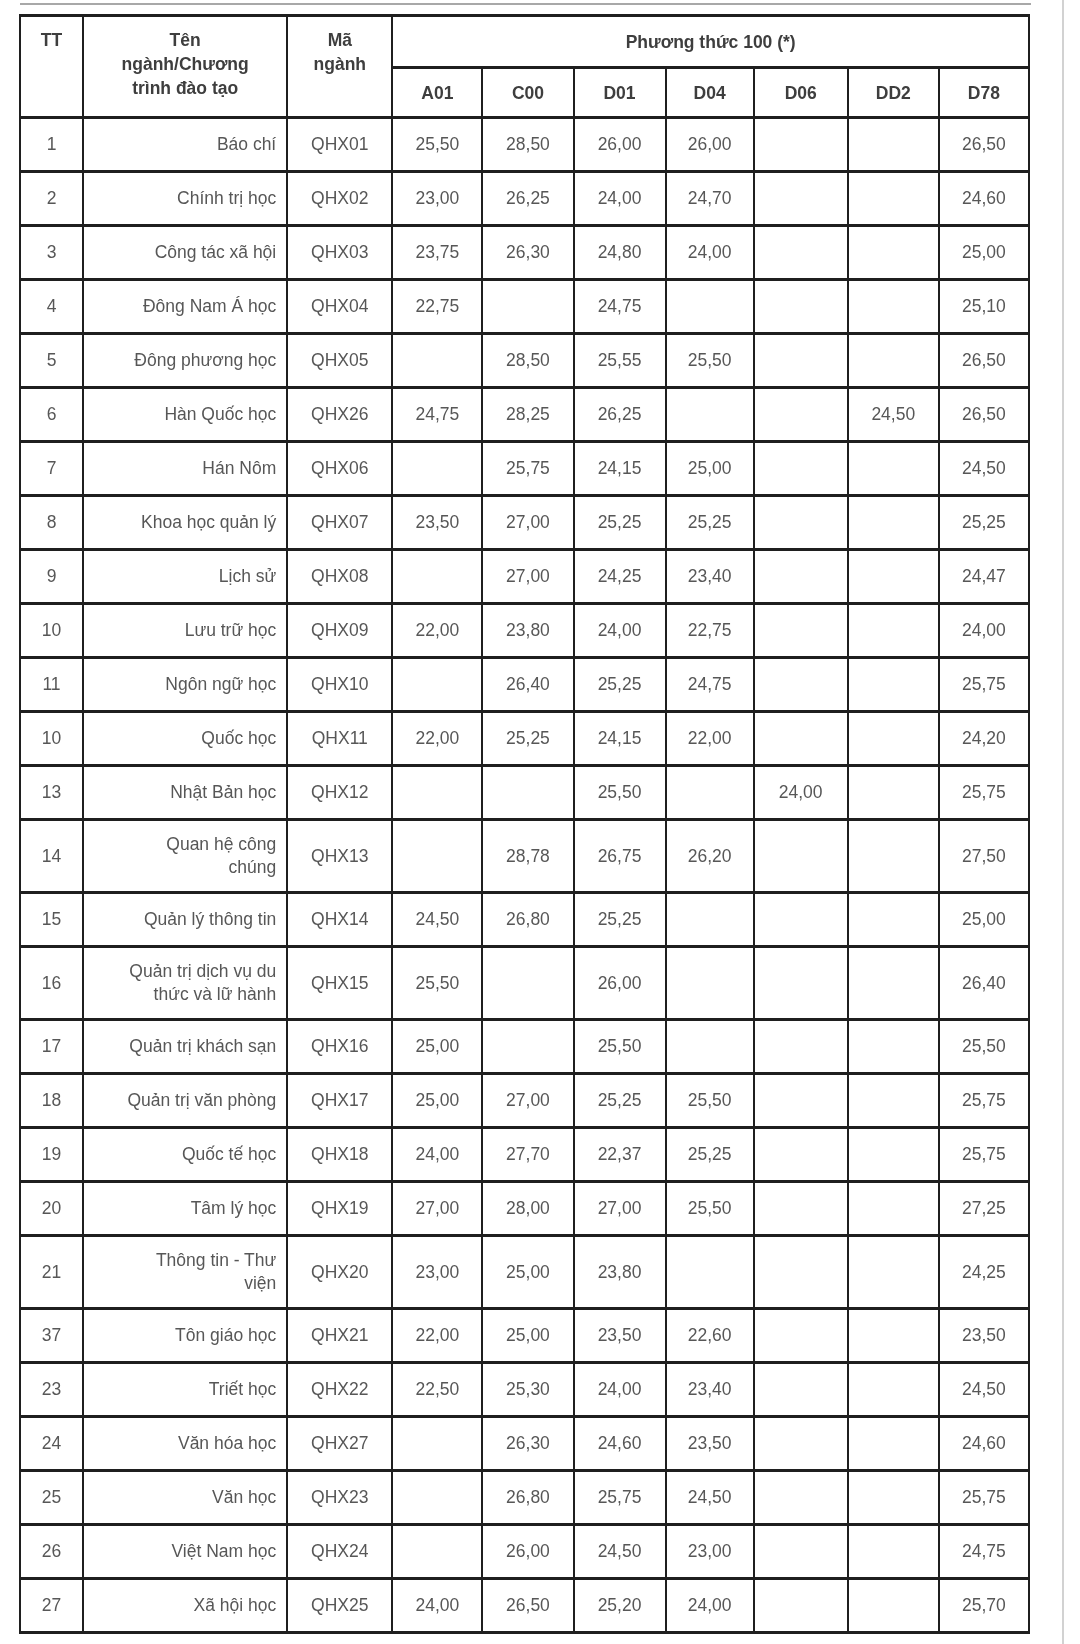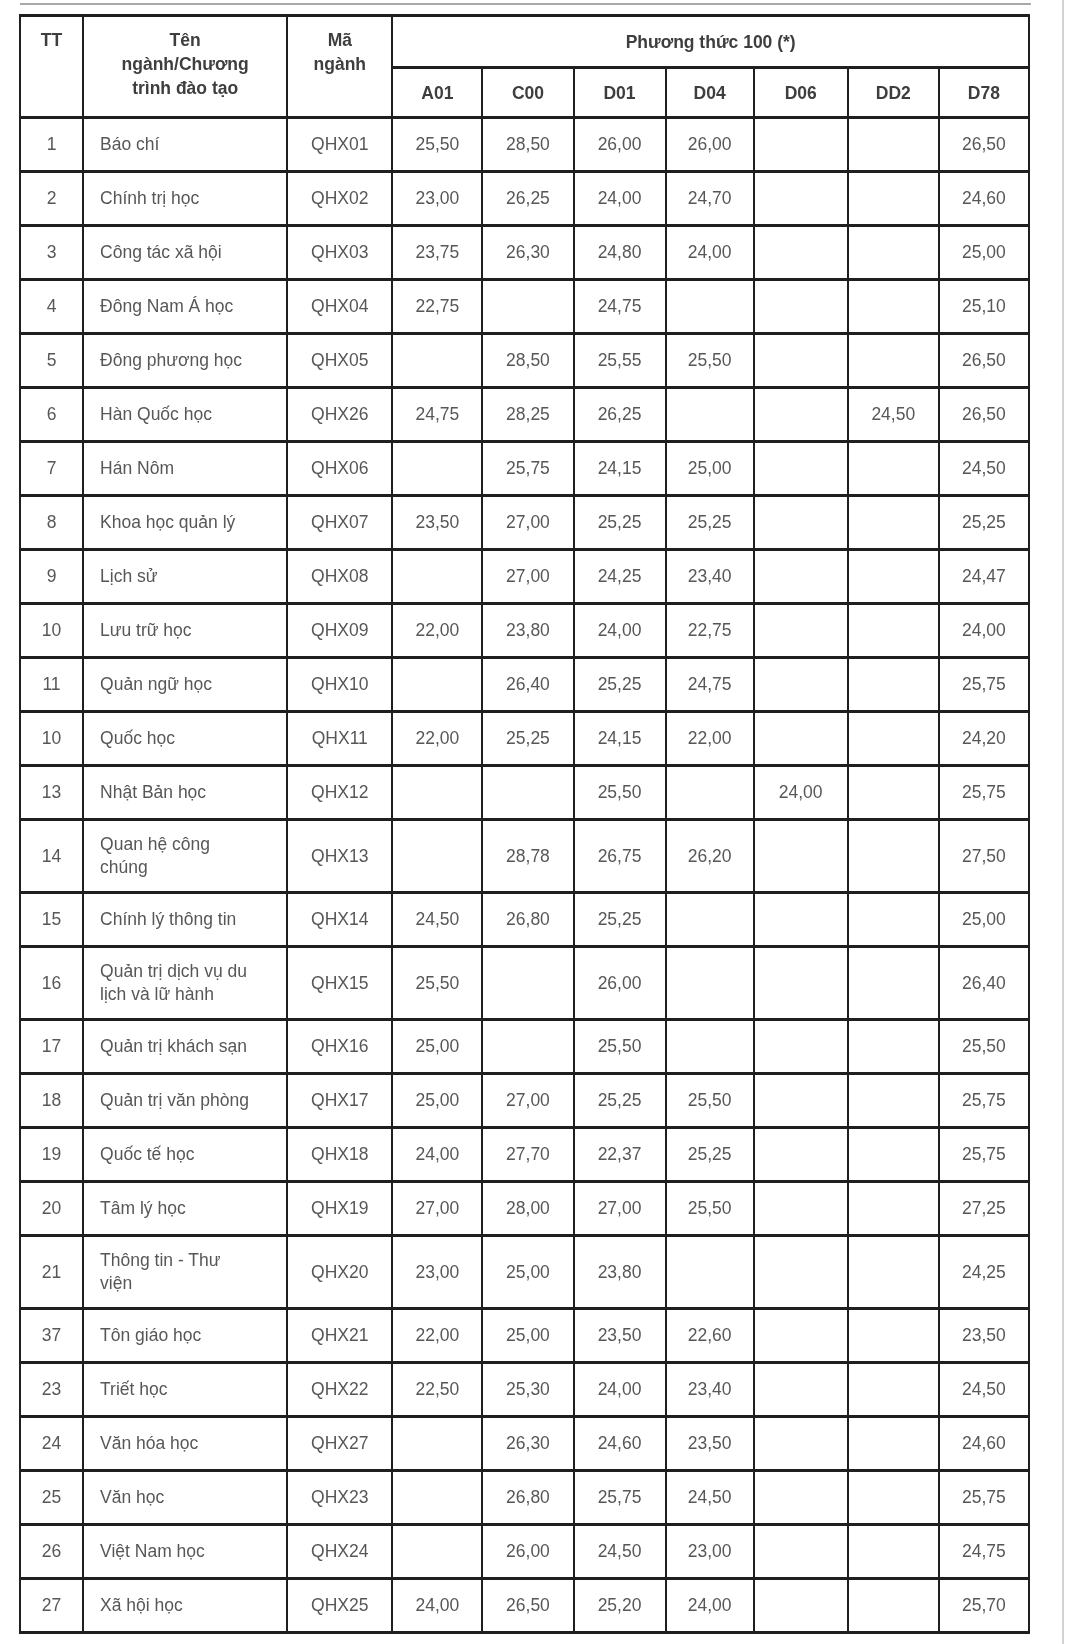--- a/index.html
+++ b/index.html
@@ -60,21 +60,21 @@
   }
   .scores td {
     font-size: 17.5px;
     line-height: 23px;
     color: #575757;
     text-align: center;
     vertical-align: middle;
     padding: 2px 4px;
   }
   .scores td.name-cell {
-    text-align: left;
+    text-align: right;
     padding-left: 16px;
     padding-right: 10px;
     white-space: pre-line;
   }
   .scores tbody tr { height: 54px; }
   .scores tbody tr.tall { height: 73px; }
 </style>
 </head>
 <body>
 
@@ -230,21 +230,21 @@
         <td>22,00</td>
         <td>23,80</td>
         <td>24,00</td>
         <td>22,75</td>
         <td></td>
         <td></td>
         <td>24,00</td>
       </tr>
       <tr>
         <td>11</td>
-        <td class="name-cell">Quản ngữ học</td>
+        <td class="name-cell">Ngôn ngữ học</td>
         <td>QHX10</td>
         <td></td>
         <td>26,40</td>
         <td>25,25</td>
         <td>24,75</td>
         <td></td>
         <td></td>
         <td>25,75</td>
       </tr>
       <tr>
@@ -279,34 +279,34 @@
         <td></td>
         <td>28,78</td>
         <td>26,75</td>
         <td>26,20</td>
         <td></td>
         <td></td>
         <td>27,50</td>
       </tr>
       <tr>
         <td>15</td>
-        <td class="name-cell">Chính lý thông tin</td>
+        <td class="name-cell">Quản lý thông tin</td>
         <td>QHX14</td>
         <td>24,50</td>
         <td>26,80</td>
         <td>25,25</td>
         <td></td>
         <td></td>
         <td></td>
         <td>25,00</td>
       </tr>
       <tr class="tall">
         <td>16</td>
         <td class="name-cell">Quản trị dịch vụ du
-lịch và lữ hành</td>
+thức và lữ hành</td>
         <td>QHX15</td>
         <td>25,50</td>
         <td></td>
         <td>26,00</td>
         <td></td>
         <td></td>
         <td></td>
         <td>26,40</td>
       </tr>
       <tr>

